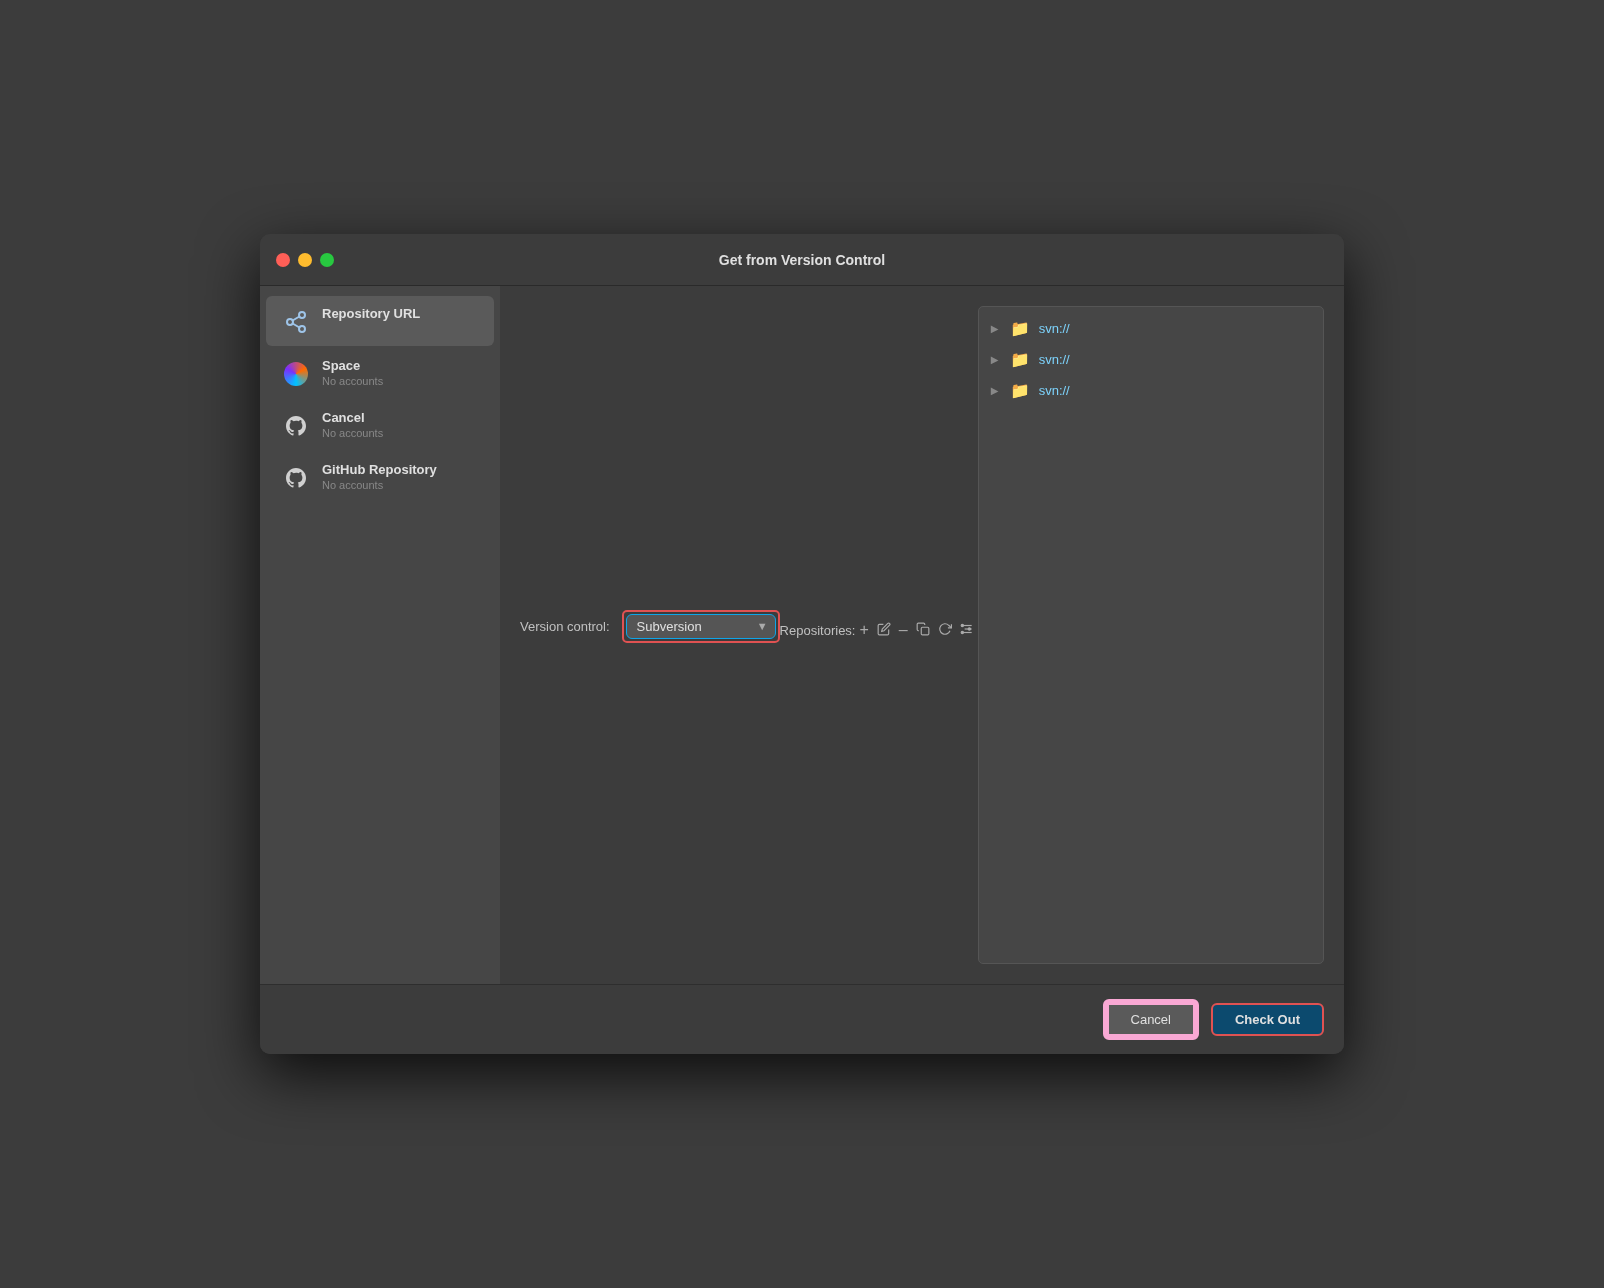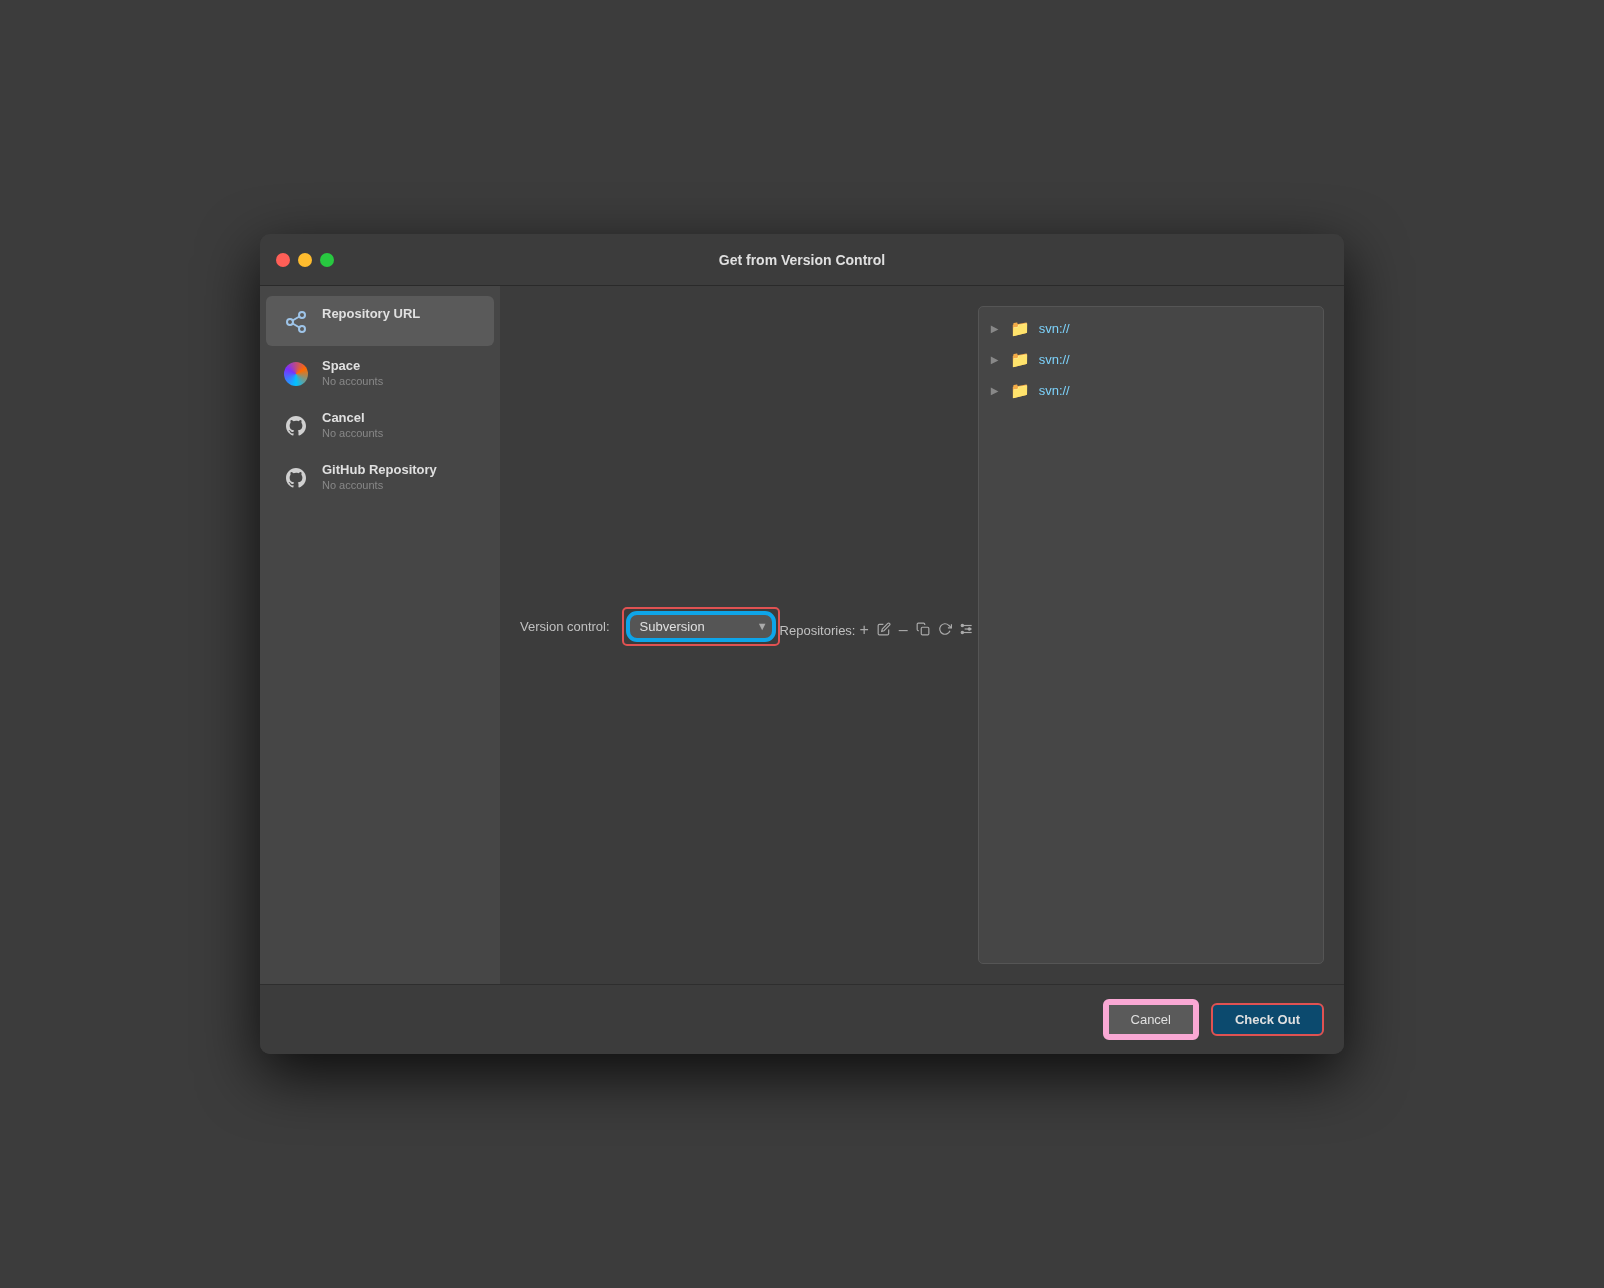--- a/index.html
+++ b/index.html
@@ -143,22 +143,22 @@
     }
 
     .version-control-select-wrapper {
       border: 2px solid #e05252;
       border-radius: 5px;
       padding: 2px;
     }
 
     .version-control-select {
       background: #555;
-      border: 4px solid #0ea5e9;
-      border-radius: 11px;
+      border: 1px solid #0ea5e9;
+      border-radius: 6px;
       color: #e0e0e0;
       font-size: 13px;
       padding: 4px 28px 4px 10px;
       appearance: none;
       -webkit-appearance: none;
       cursor: pointer;
       outline: none;
       min-width: 150px;
       position: relative;
     }

